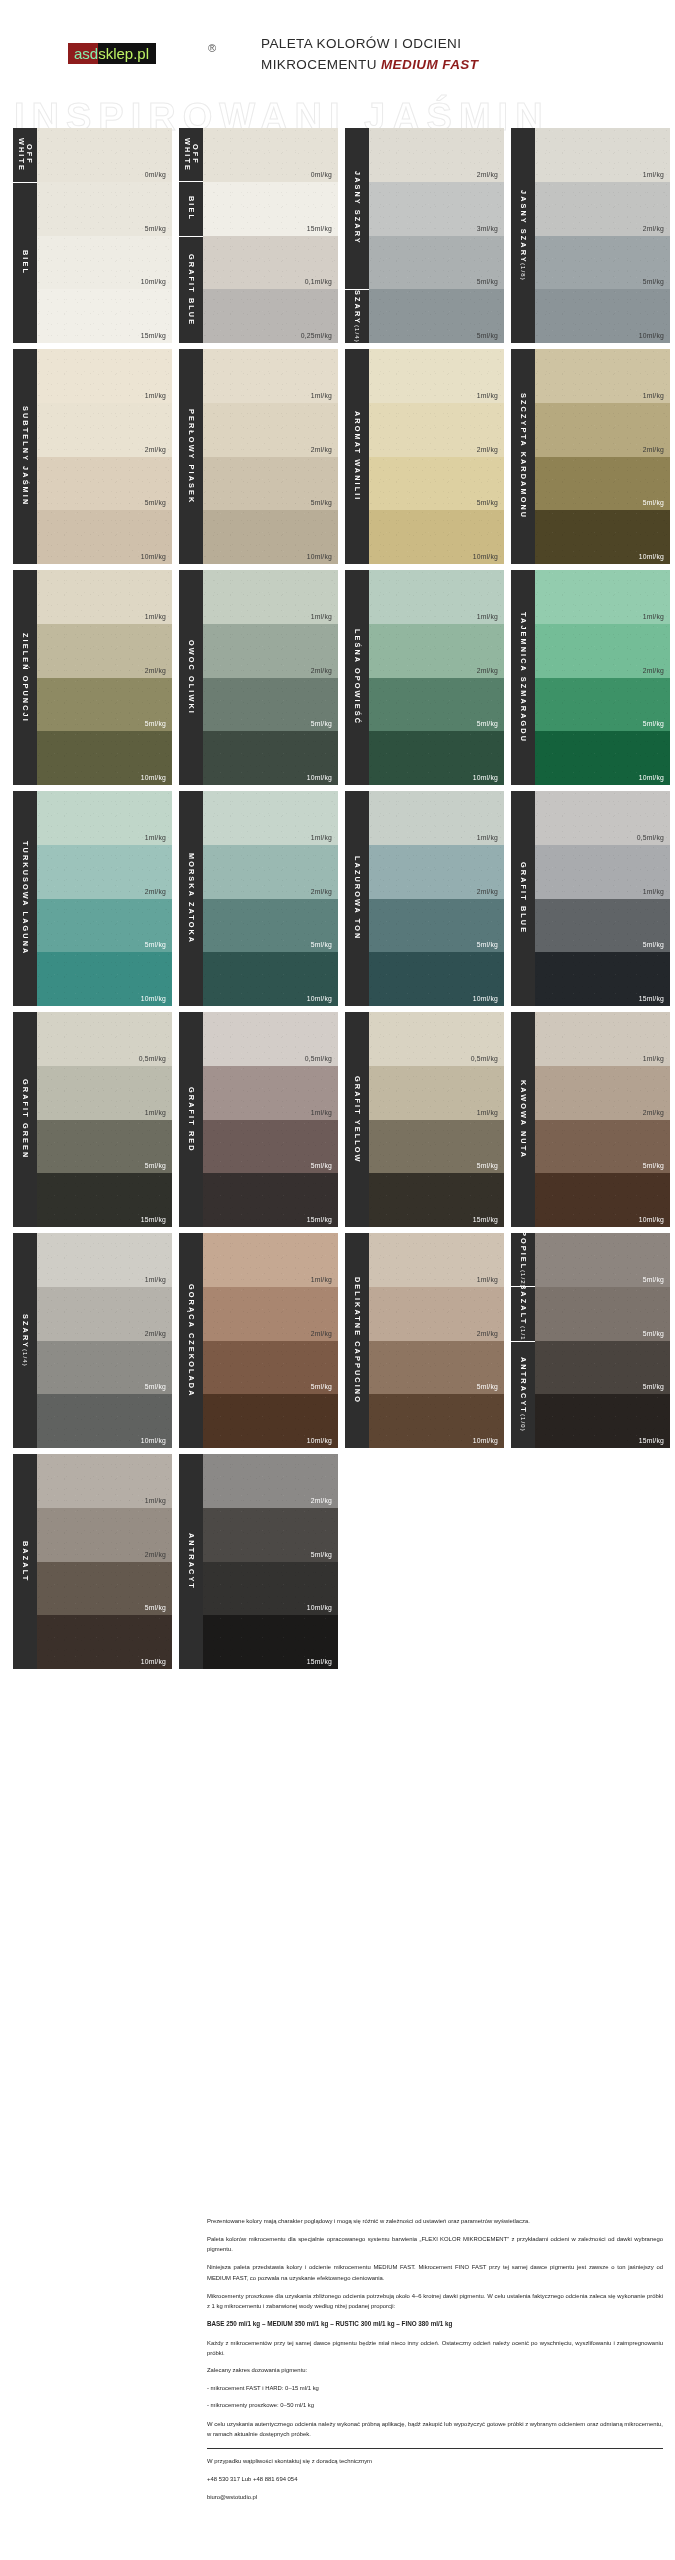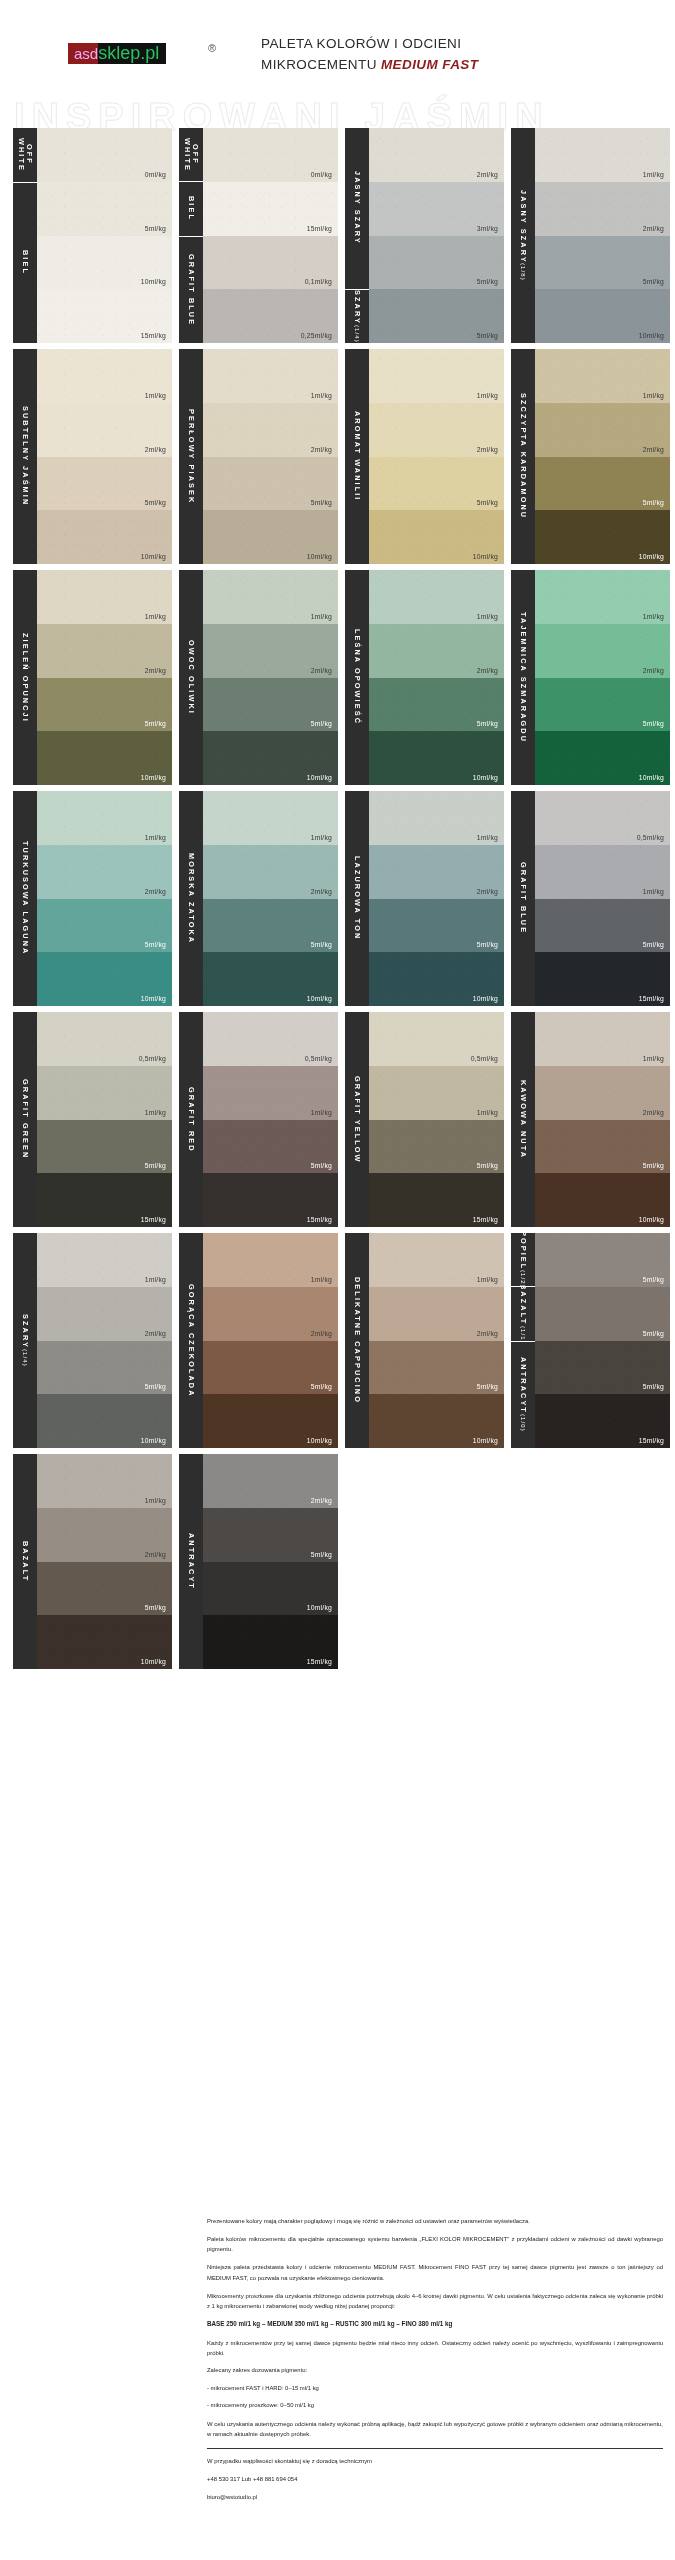--- a/index.html
+++ b/index.html
@@ -30,27 +30,27 @@
   .logo-reg {
     position: absolute; top: 2px; left: 186px;
     font-size: 11px; color: #555; font-family: "Liberation Sans", sans-serif;
   }
   .logo-url {
     margin-top: 3px; margin-left: 46px;
     display: inline-flex; align-items: stretch;
     height: 21px;
   }
   .logo-url .part-a {
-    background: #8e1c1c; color: #f0abfc;
+    background: #8e1c1c; color: #86efac;
     font-size: 15px; padding: 2px 0 2px 6px; line-height: 17px;
     font-family: "Liberation Sans", sans-serif;
   }
   .logo-url .part-b {
-    background: #111; color: #22c55e;
-    font-size: 18px; padding: 2px 7px 2px 0; line-height: 17px;
+    background: #111; color: #bef264;
+    font-size: 15px; padding: 2px 7px 2px 0; line-height: 17px;
     font-family: "Liberation Sans", sans-serif;
   }
   .header-title { flex: 1; padding-top: 6px; }
   .header-title .line {
     font-size: 13.5px; letter-spacing: 0.4px;
     color: #2b2b2b; line-height: 1.55; white-space: nowrap;
   }
   .header-title .accent {
     color: #8e1c1c; font-weight: bold; font-style: italic;
   }

